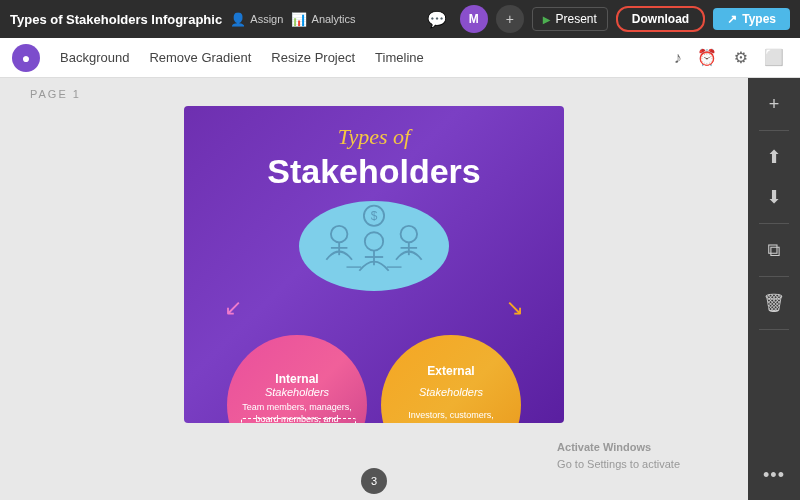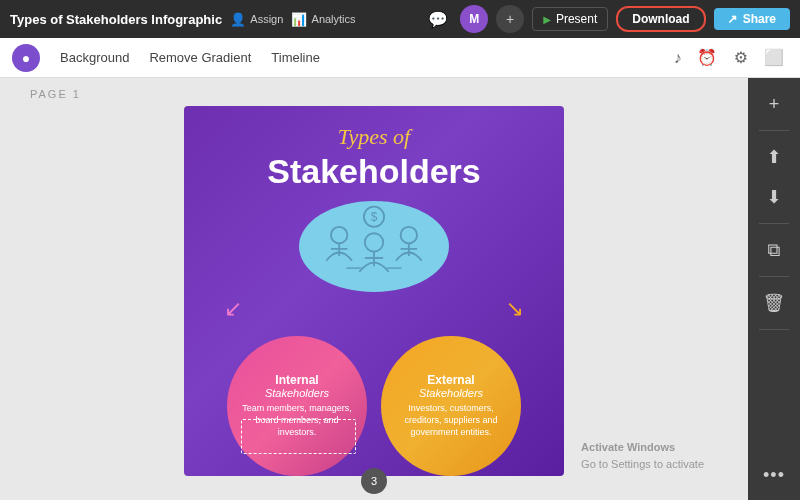--- a/index.html
+++ b/index.html
@@ -71,21 +71,21 @@
     #canvas-area {
       flex: 1; background: #e8e8e8; display: flex; flex-direction: column;
       align-items: center; padding: 10px 0; overflow: auto; position: relative;
     }
     #page-label {
       align-self: flex-start; margin-left: 30px;
       color: #999; font-size: 11px; letter-spacing: 2px; margin-bottom: 6px;
     }
 
     #canvas {
-      width: 380px; height: 370px;
+      width: 380px; height: 317px;
       background: linear-gradient(135deg, #6e2fb0 0%, #7b3fc4 40%, #5a1fa0 100%);
       border-radius: 4px; position: relative; overflow: hidden;
       display: flex; flex-direction: column; align-items: center;
     }
 
     
     #inf-title-of { font-family: 'Georgia', serif; color: #f5c842; font-size: 22px; font-style: italic; margin-top: 18px; }
     #inf-title-main { font-family: Arial, sans-serif; color: #fff; font-size: 34px; font-weight: 900; margin-top: 2px; }
 
     #inf-center-circle {
@@ -97,21 +97,21 @@
     .people-svg { width: 110px; height: 90px; }
 
     #inf-bottom { display: flex; gap: 14px; margin-top: 14px; width: 100%; justify-content: center; position: relative; }
 
     .inf-card {
       border-radius: 50%; width: 140px; height: 140px;
       display: flex; flex-direction: column; align-items: center; justify-content: center;
       text-align: center; padding: 12px;
     }
     .inf-card-internal { background: linear-gradient(135deg, #e94f9c, #f0609a, #c63f88); }
-    .inf-card-external { background: linear-gradient(135deg, #f5a623, #f0b030, #e8961a); }
+    .inf-card-external { background: linear-gradient(135deg, #f5a623, #f0b030, #e8961a); gap: 8px; }
 
     .inf-card-title { color: #fff; font-size: 12px; font-weight: 800; }
     .inf-card-subtitle { color: #fff; font-size: 11px; font-style: italic; }
     .inf-card-desc { color: #fff; font-size: 9px; margin-top: 4px; line-height: 1.3; }
 
     
     #right-panel {
       width: 52px; background: #3a3a3a;
       display: flex; flex-direction: column; align-items: center;
       padding: 8px 0; gap: 4px;
@@ -126,21 +126,21 @@
     
     #page-indicator {
       position: absolute; bottom: 8px; left: 50%; transform: translateX(-50%);
       width: 26px; height: 26px; border-radius: 50%; background: #555;
       display: flex; align-items: center; justify-content: center;
       color: #fff; font-size: 11px; cursor: pointer;
     }
 
     
     #watermark {
-      position: absolute; bottom: 30px; right: 44px;
+      position: absolute; bottom: 30px; right: 68px;
       color: #999; font-size: 11px; line-height: 1.5;
     }
 
     
     .selection-box {
       border: 1.5px dashed #fff; border-radius: 2px;
       position: absolute; width: 115px; height: 35px;
       bottom: 22px; left: 14px;
     }
   </style>
@@ -163,29 +163,30 @@
     <span class="msg-icon">💬</span>
     <div class="avatar-circle">M</div>
     <div class="icon-circle">+</div>
     <button id="present-btn">
       <span class="play-icon">▶</span>
       <span>Present</span>
     </button>
     <button id="download-btn">Download</button>
     <button id="share-btn">
       <span>↗</span>
-      <span>Share</span>
+      <span>Types</span>
     </button>
   </div>
 </div>
 
 <div id="toolbar">
   <div class="toolbar-circle">●</div>
   <span class="toolbar-btn">Background</span>
   <span class="toolbar-btn">Remove Gradient</span>
+  <span class="toolbar-btn">Resize Project</span>
   <span class="toolbar-btn">Timeline</span>
   <div class="toolbar-right">
     <span class="toolbar-icon">♪</span>
     <span class="toolbar-icon">⏰</span>
     <span class="toolbar-icon">⚙</span>
     <span class="toolbar-icon">⬜</span>
   </div>
 </div>
 
 <div id="main">

